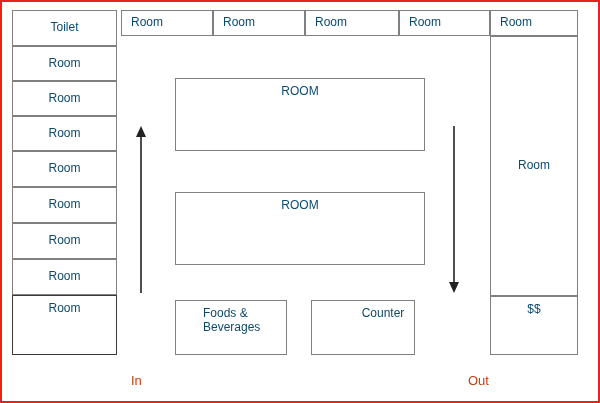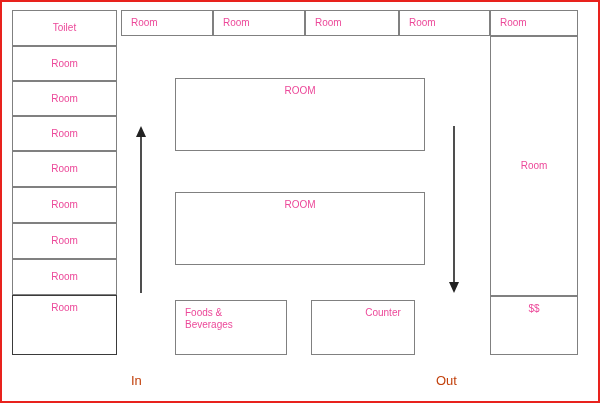--- a/index.html
+++ b/index.html
@@ -20,30 +20,30 @@
     box-sizing:border-box;
     border:2px solid #e8221d;
     pointer-events:none;
   }
 
   .cell{
     position:absolute;
     box-sizing:border-box;
     background:#ffffff;
     border:1px solid #808080;
-    font-size:10px;
-    color:#ec4899;
+    font-size:12px;
+    color:#0c4a6e;
     line-height:1.15;
     white-space:pre-line;
   }
   
   .c-center{display:flex;align-items:center;justify-content:center;text-align:center;}
   .c-topcenter{display:flex;align-items:flex-start;justify-content:center;text-align:center;padding-top:6px;}
   .c-left{display:flex;align-items:center;justify-content:flex-start;text-align:left;padding-left:9px;}
-  .c-topleft{display:flex;align-items:flex-start;justify-content:flex-start;text-align:left;padding-left:9px;padding-top:6px;}
+  .c-topleft{display:flex;align-items:flex-start;justify-content:flex-start;text-align:left;padding-left:27px;padding-top:6px;}
 
   .thick{border:1px solid #3a3a3a;}
 
   .label{
     position:absolute;
     font-size:13px;
     color:#c2410c;
     white-space:nowrap;
   }
 
@@ -97,16 +97,16 @@
       </div>
       <div class="arrow" style="left: 447px; top: 126px; width: 14px; height: 167px;">
         <svg width="14" height="167" viewBox="0 0 14 167">
        <path d="M 7 0 L 7 158" stroke="#222222" stroke-width="1.6" fill="none"></path>
        <polygon points="7,167 2,156 12,156" fill="#222222"></polygon>
      </svg>
       </div>
     </div>
   <div id="label-layer">
       <div class="label" style="left: 131px; top: 373px;">In</div>
-      <div class="label" style="left: 436px; top: 373px;">Out</div>
+      <div class="label" style="left: 468px; top: 373px;">Out</div>
     </div>
 
 </div>
 
 </body></html>

